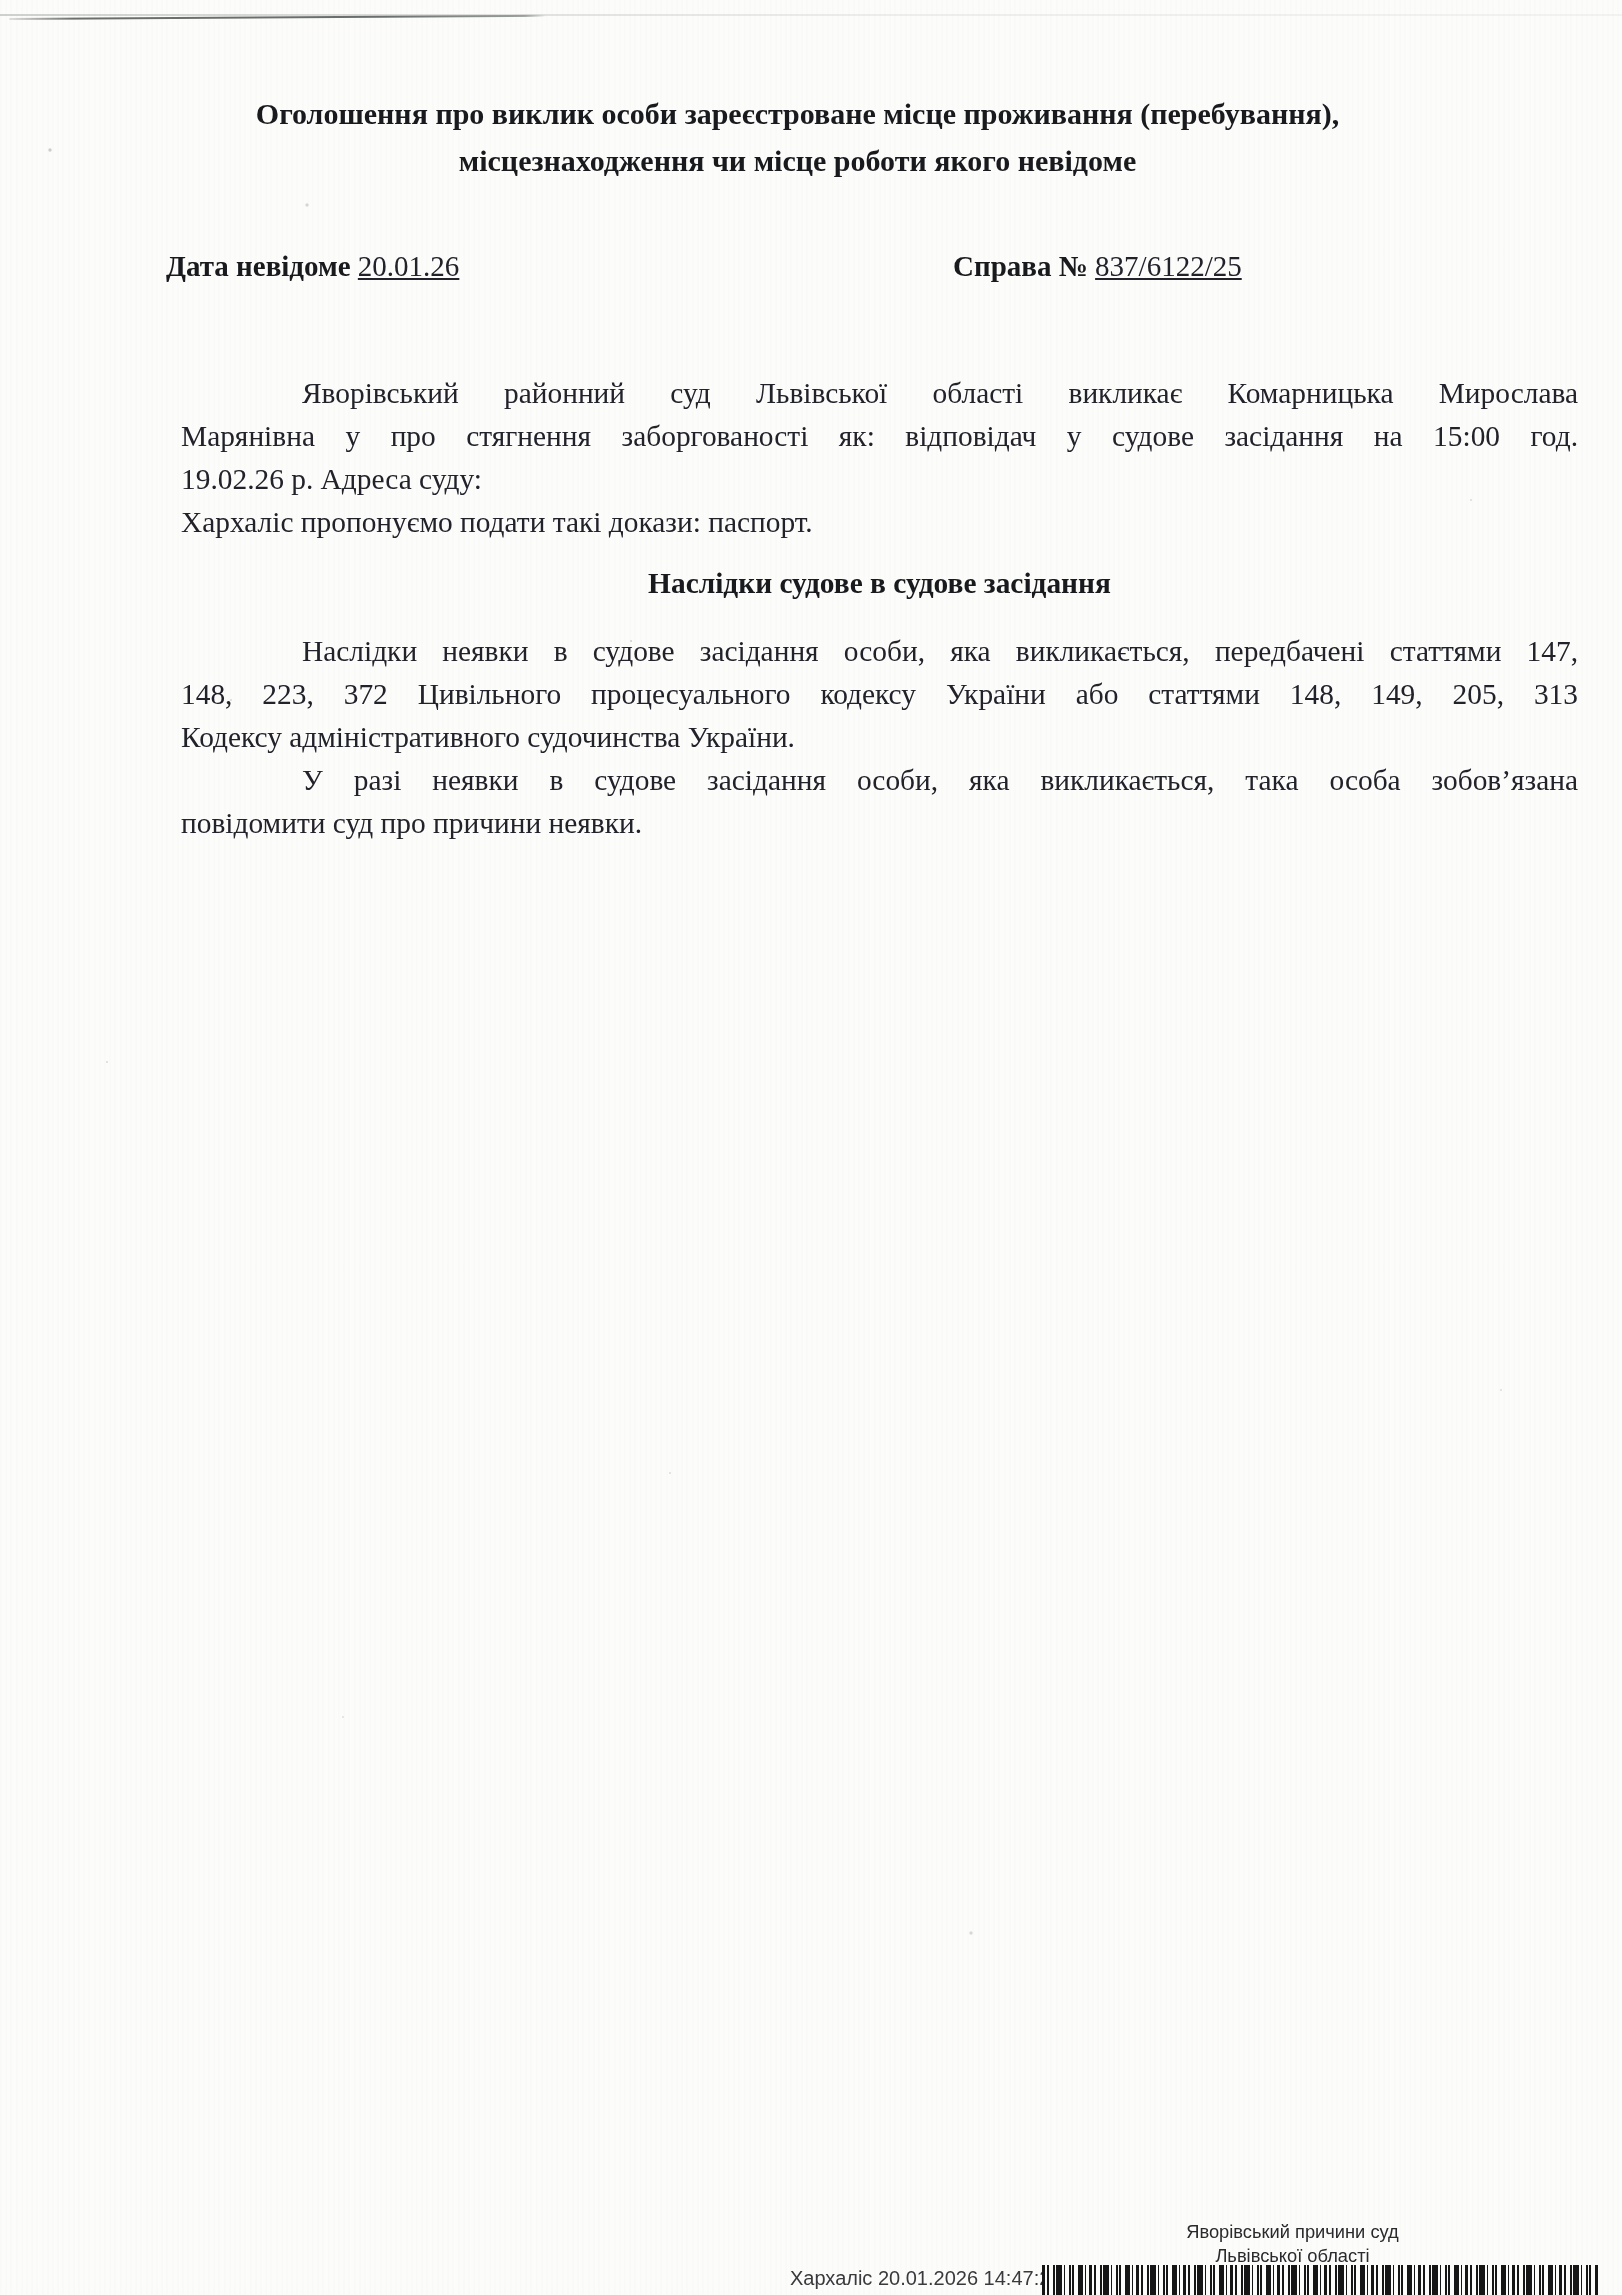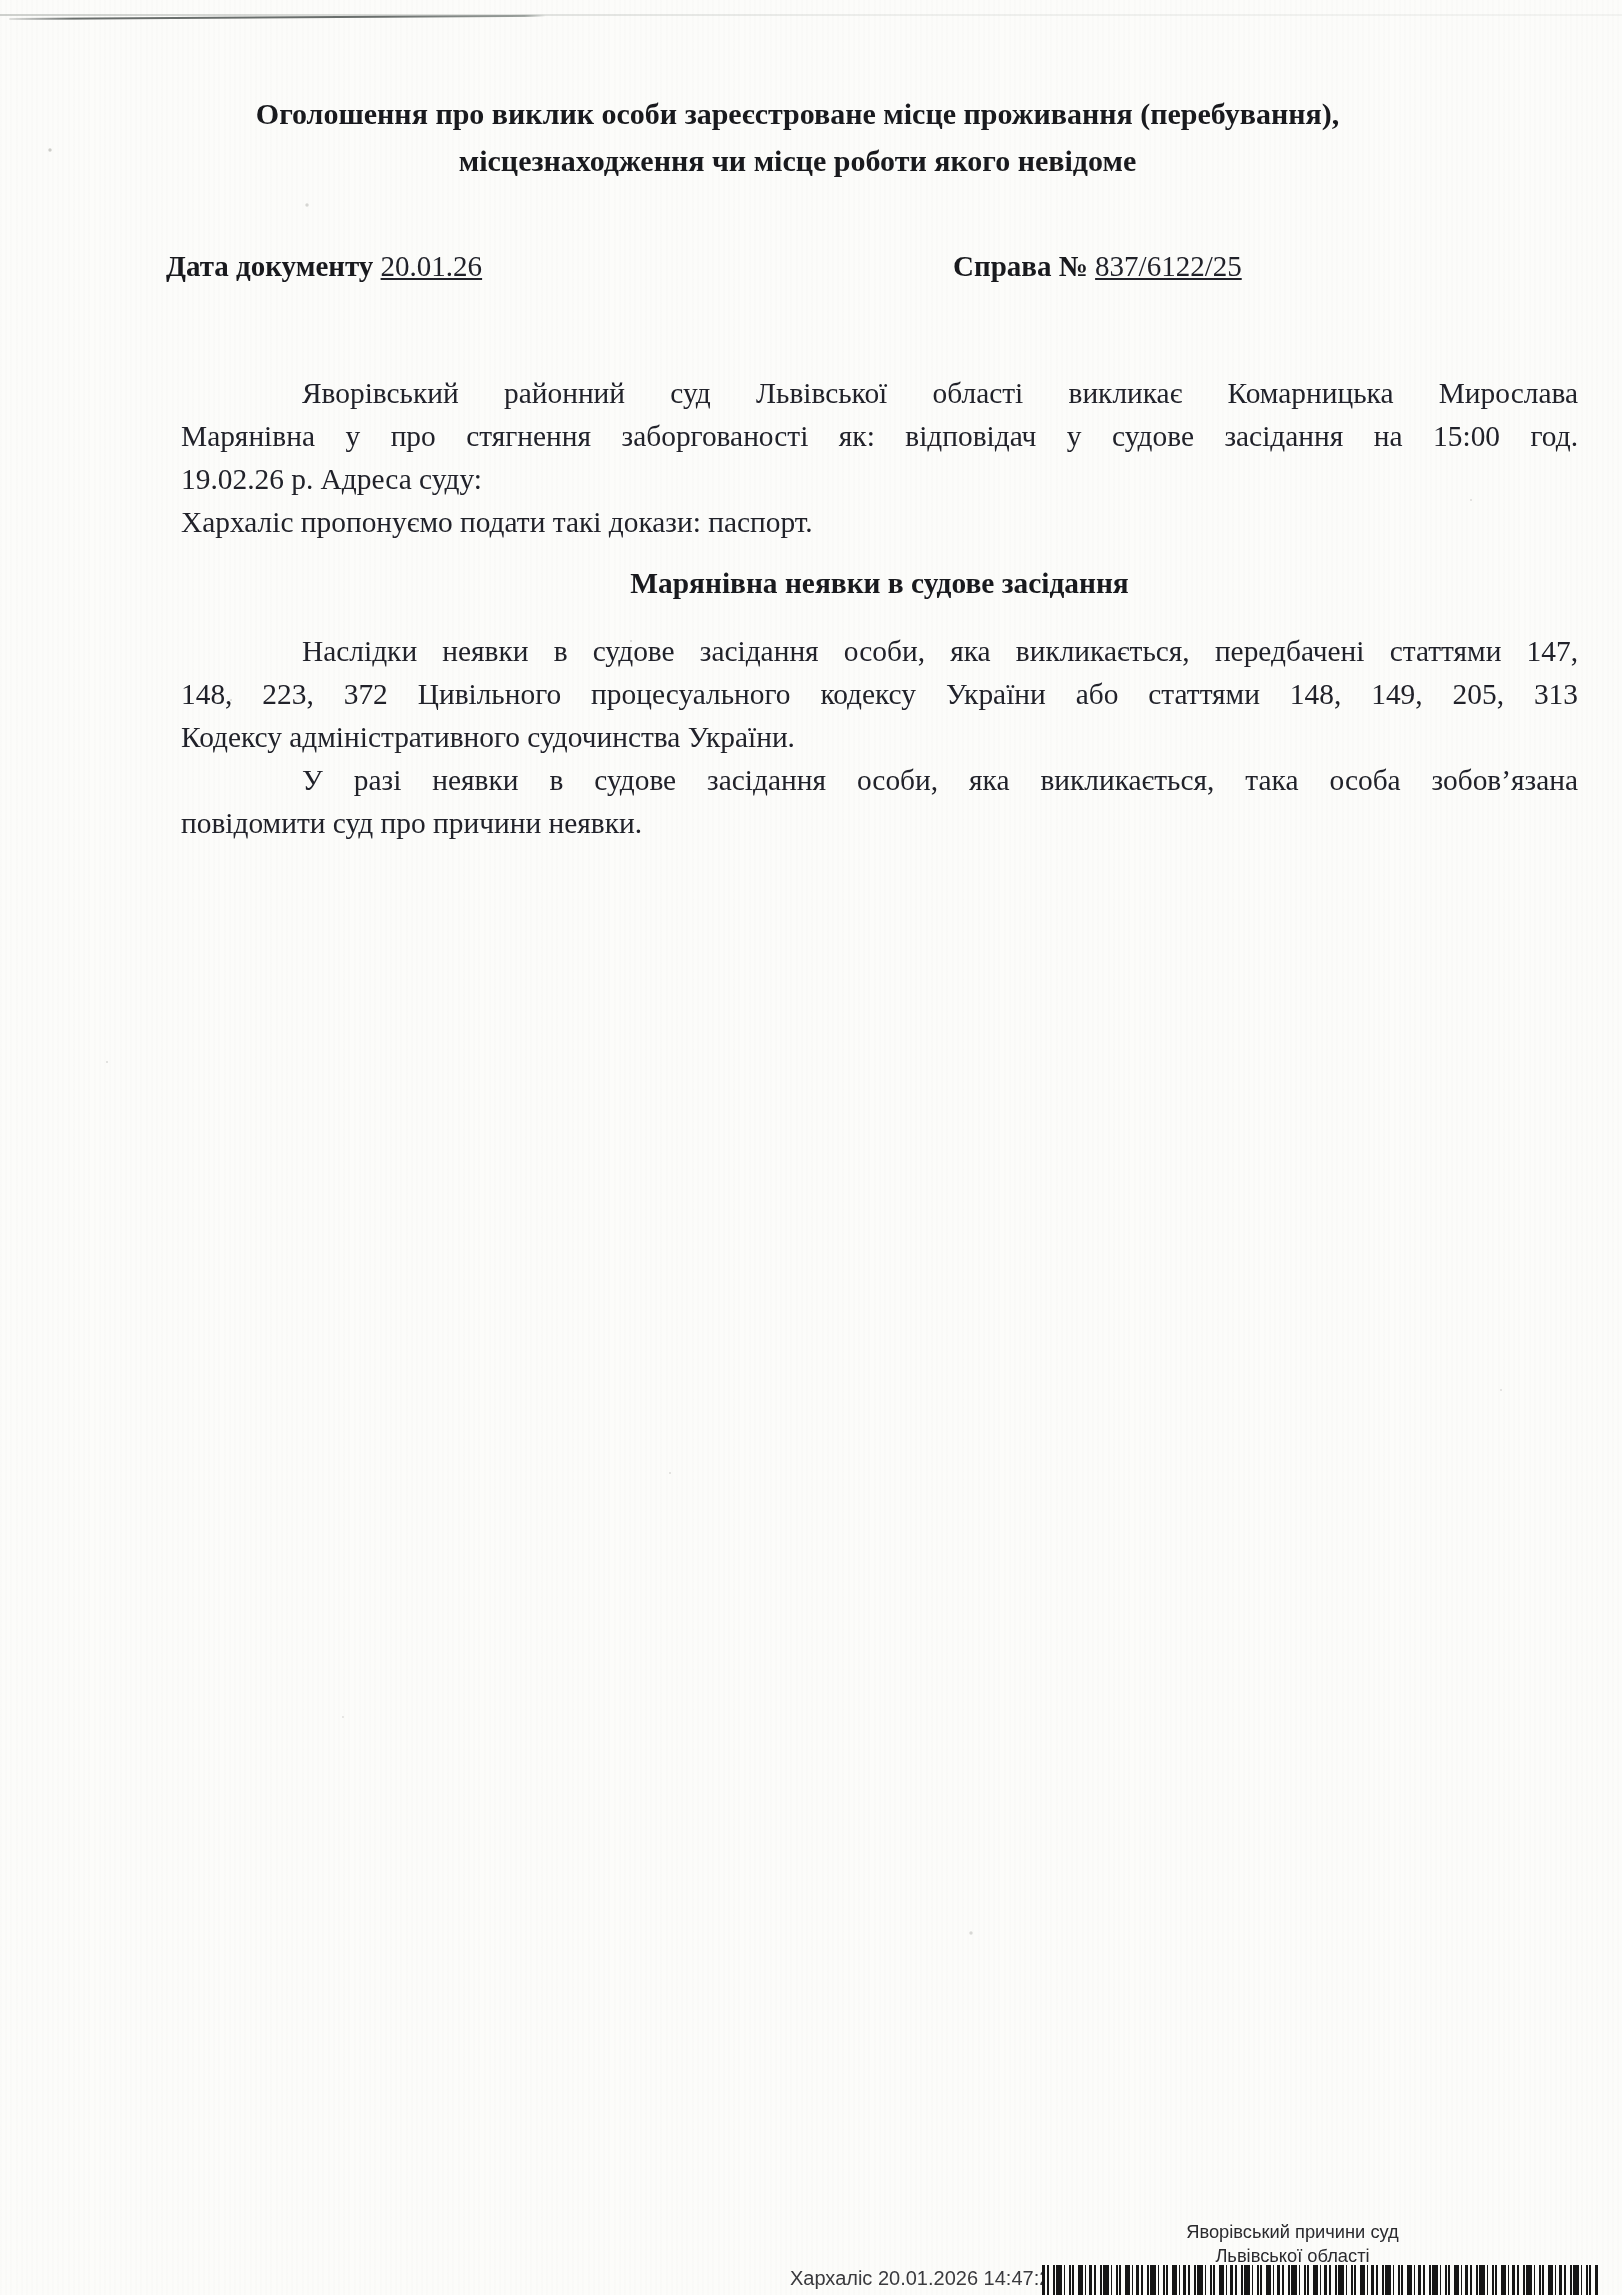--- a/index.html
+++ b/index.html
@@ -126,39 +126,39 @@
 <div class="page">
 
   <div class="scan-edge-line"></div>
   <div class="scan-fold-line"></div>
   <div class="speck"></div>
 
   <div class="title">Оголошення про виклик особи зареєстроване місце проживання (перебування), місцезнаходження чи місце роботи якого невідоме</div>
 
   <div class="meta-row">
     <div class="meta-date">
-      <span class="meta-label">Дата документу</span>
+      <span class="meta-label">Дата невідоме</span>
       <span class="meta-value">20.01.26</span>
     </div>
     <div class="meta-case">
       <span class="meta-label">Справа №</span>
       <span class="meta-value">837/6122/25</span>
     </div>
   </div>
 
   <div class="content">
 
     <div>
       <div class="line indent just">Яворівський районний суд Львівської області викликає Комарницька Мирослава</div>
       <div class="line just">Марянівна у про стягнення заборгованості як: відповідач у судове засідання на 15:00 год.</div>
       <div class="line">19.02.26 р. Адреса суду:</div>
       <div class="line">Хархаліс пропонуємо подати такі докази: паспорт.</div>
     </div>
 
-    <div class="section-heading">Марянівна неявки в судове засідання</div>
+    <div class="section-heading">Наслідки судове в судове засідання</div>
 
     <div>
       <div class="line indent just">Наслідки неявки в судове засідання особи, яка викликається, передбачені статтями 147,</div>
       <div class="line just">148, 223, 372 Цивільного процесуального кодексу України або статтями 148, 149, 205, 313</div>
       <div class="line">Кодексу адміністративного судочинства України.</div>
     </div>
 
     <div>
       <div class="line indent just">У разі неявки в судове засідання особи, яка викликається, така особа зобов’язана</div>
       <div class="line">повідомити суд про причини неявки.</div>

